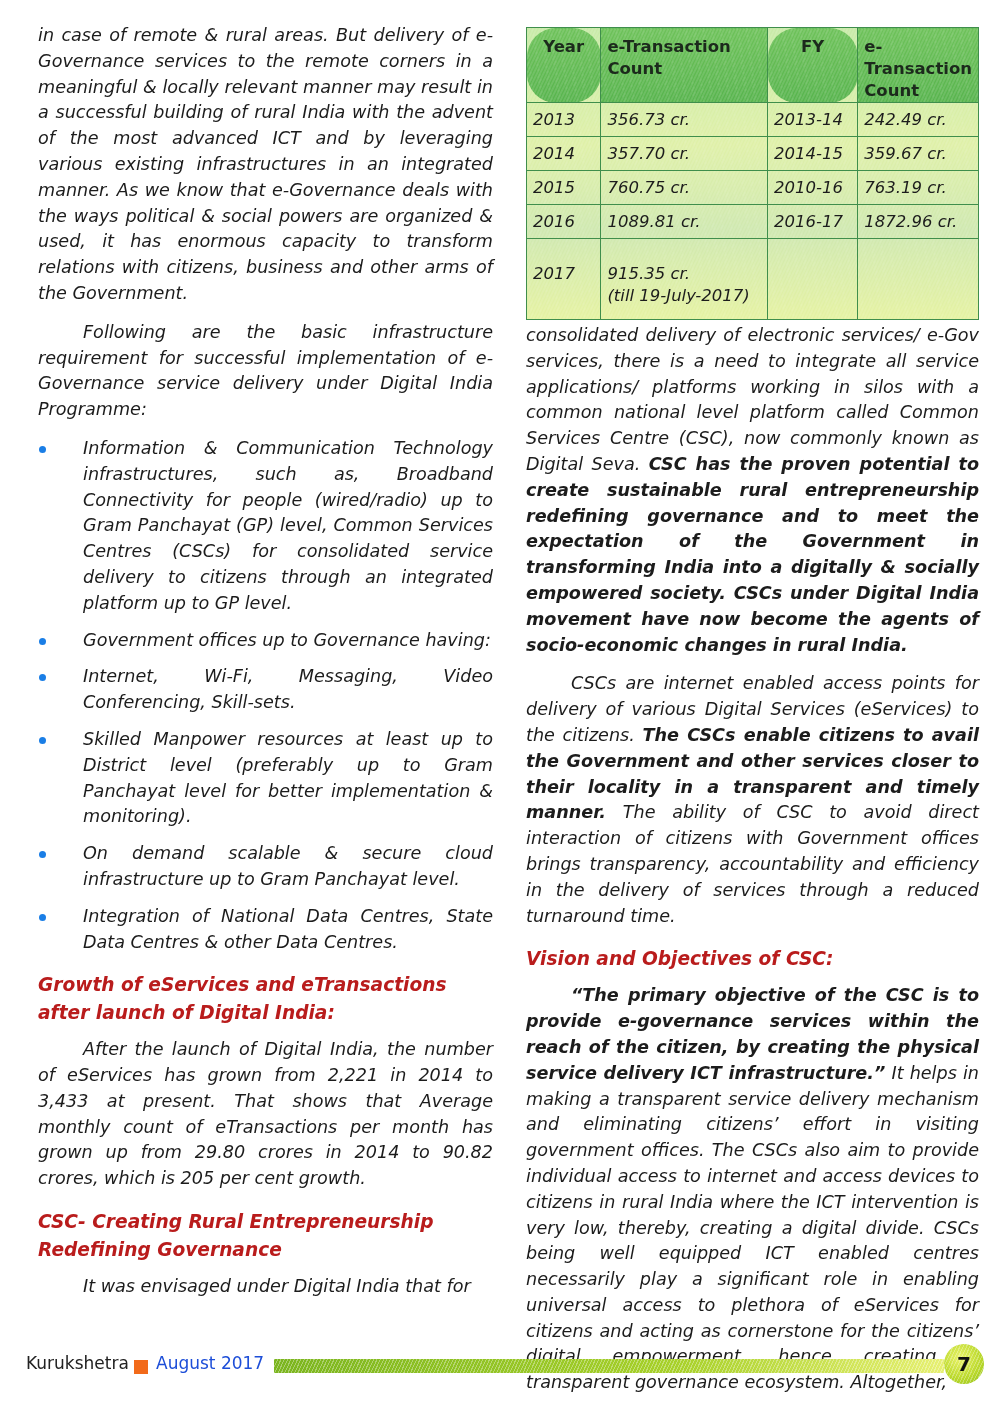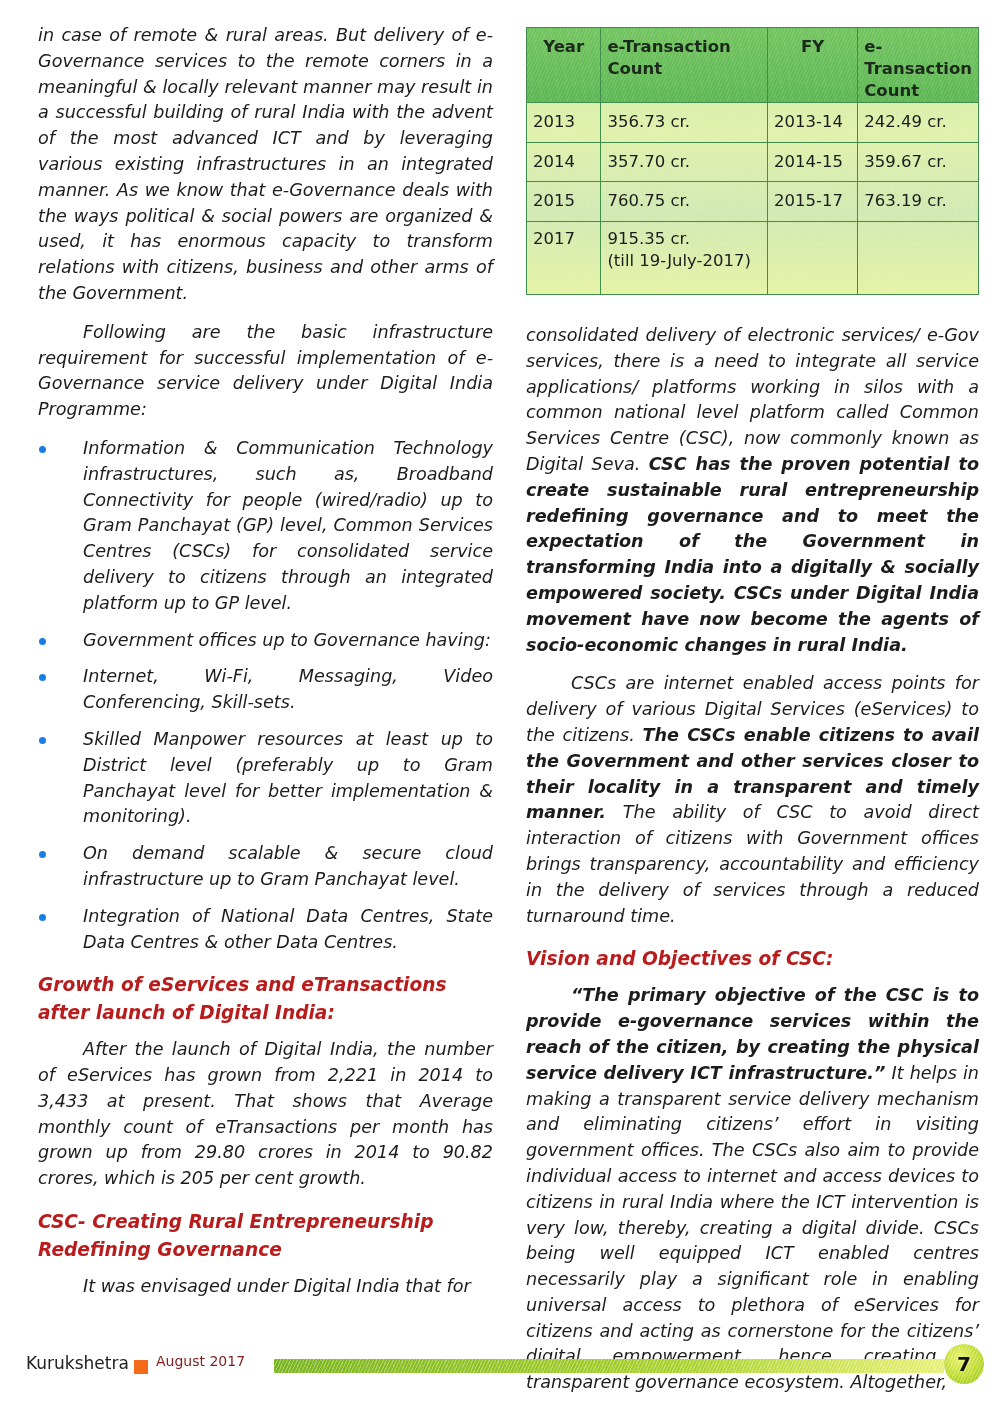--- a/index.html
+++ b/index.html
@@ -26,29 +26,29 @@
       repeating-linear-gradient(115deg, rgba(255,255,255,0.18) 0 1px, rgba(0,0,0,0) 1px 3px),
       linear-gradient(180deg, #c8eaa8 0%, #dff0a8 40%, #cfe8b0 70%, #e5f2a2 100%);
   }
   table.etable th, table.etable td { border: 1.5px solid #3f8e4c; padding: 0 6px; vertical-align: middle; }
   table.etable thead th {
     font-weight: bold; color: #1c2a1c; height: 58px; vertical-align: top; padding-top: 8px; text-align: left;
     background:
       repeating-linear-gradient(115deg, rgba(255,255,255,0.22) 0 1px, rgba(0,0,0,0) 1px 3px),
       linear-gradient(180deg, #6ec25a 0%, #58b44e 100%);
   }
-  table.etable thead th.c { text-align: center; }
-  table.etable td { height: 33px; color: #1c1c1c; }
-  table.etable tr.last td { height: 56px; vertical-align: top; padding-top: 6px; }
+  table.etable thead th.c { text-align: center; border-radius: 29px; }
+  table.etable td { height: 33px; color: #1c1c1c; font-style: italic; }
+  table.etable tr.last td { height: 56px; vertical-align: top; padding-top: 24px; }
 
   
   .footer { position: absolute; left: 26px; top: 1350px; width: 960px; height: 30px; }
   .footer-mag { position: absolute; left: 0; top: 3px; font-size: 17px; color: #222; }
   .footer-square { position: absolute; left: 108px; top: 10px; width: 14px; height: 14px; background: #f26a1a; }
-  .footer-date { position: absolute; left: 130px; top: 3px; font-size: 14px; color: #7f1d1d; }
+  .footer-date { position: absolute; left: 130px; top: 3px; font-size: 17px; color: #1d4ed8; }
   .footer-bar { position: absolute; left: 248px; top: 9px; width: 670px; height: 14px;
     background:
       repeating-linear-gradient(115deg, rgba(255,255,255,0.35) 0 1px, rgba(0,0,0,0) 1px 3px),
       linear-gradient(90deg, #7bb51f 0%, #a8d12a 60%, #e7f073 100%);
   }
   .page-badge { position: absolute; left: 918px; top: -6px; width: 40px; height: 40px; border-radius: 50%;
     background:
       repeating-linear-gradient(115deg, rgba(255,255,255,0.3) 0 1px, rgba(0,0,0,0) 1px 3px),
       radial-gradient(circle at 40% 35%, #eaf36a 0%, #b9d82a 60%, #8fbf1e 100%);
     display: flex; align-items: center; justify-content: center; font-weight: bold; font-size: 20px; color: #111;
@@ -93,22 +93,28 @@
       </tr>
       <tr>
         <td>2014</td>
         <td>357.70 cr.</td>
         <td>2014-15</td>
         <td>359.67 cr.</td>
       </tr>
       <tr>
         <td>2015</td>
         <td>760.75 cr.</td>
-        <td>2015-17</td>
+        <td>2010-16</td>
         <td>763.19 cr.</td>
+      </tr>
+      <tr>
+        <td>2016</td>
+        <td>1089.81 cr.</td>
+        <td>2016-17</td>
+        <td>1872.96 cr.</td>
       </tr>
       <tr class="last">
         <td>2017</td>
         <td>
           <div>915.35 cr.</div>
           <div>(till 19-July-2017)</div>
         </td>
         <td></td>
         <td></td>
       </tr>

